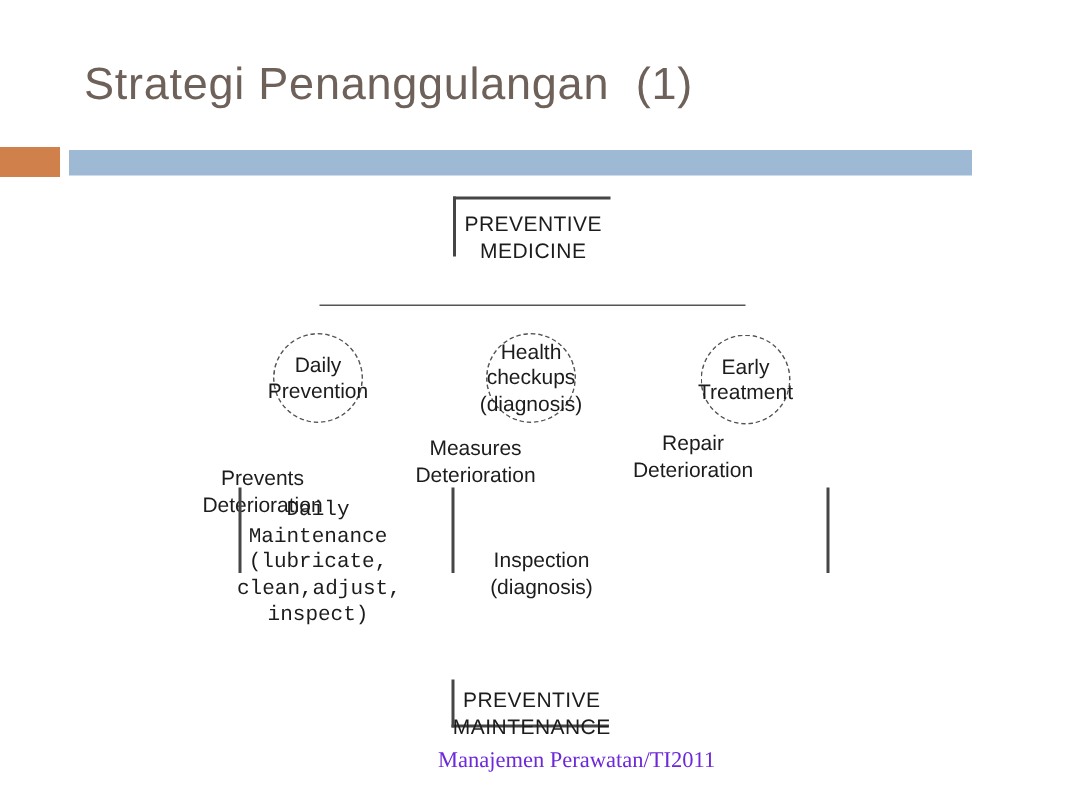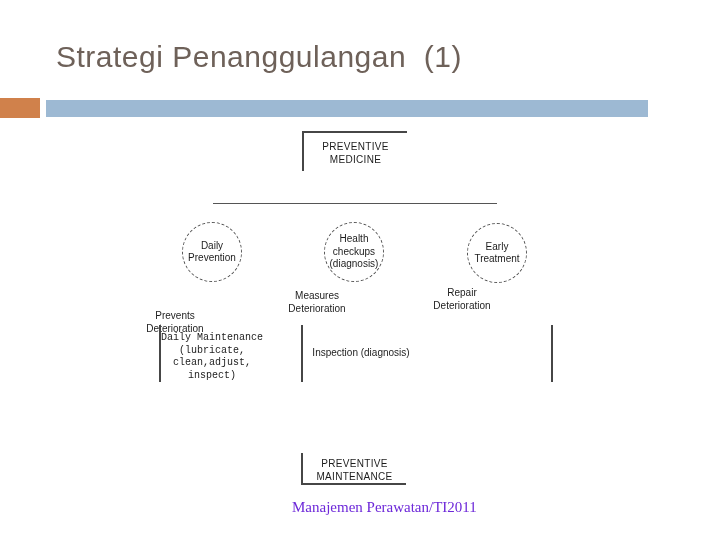--- a/index.html
+++ b/index.html
@@ -15,21 +15,21 @@
     position:absolute;left:56px;top:40px;
     font-size:30px;letter-spacing:0.5px;
     color:var(--title-color);
     white-space:pre;
   }
   
   .accent-orange{position:absolute;left:0;top:98px;width:40px;height:20px;background:var(--accent-orange);}
   .accent-blue{position:absolute;left:46px;top:100px;width:674px;height:17px;background:var(--accent-blue);}
 
   
-  .dg{color:#1c1c1c;font-size:10px;line-height:1.25;text-align:center;white-space:pre-line;}
+  .dg{color:#1c1c1c;font-size:14px;line-height:1.25;text-align:center;white-space:pre-line;}
 
   
   .top-corner-box{
     position:absolute;left:302px;top:131px;width:105px;height:40px;
     border-left:2px solid var(--line-color);
     border-top:2px solid var(--line-color);
     display:flex;align-items:flex-start;justify-content:center;
     padding-top:8px;box-sizing:border-box;
     letter-spacing:0.3px;
   }
@@ -64,21 +64,21 @@
 
   
   .v-rule{position:absolute;top:325px;width:2px;height:57px;background:var(--line-color);}
   .v-rule-1{left:159px;}
   .v-rule-2{left:301px;}
   .v-rule-3{left:551px;}
 
   
   .action{position:absolute;}
   .action-1{left:158px;top:332px;width:108px;font-family:Liberation Mono, monospace;}
-  .action-2{left:304px;top:347px;width:114px;}
+  .action-2{left:304px;top:365px;width:114px;}
   .action-3{left:448px;top:341px;width:94px;}
 
   
   .slide-footer{
     position:absolute;left:292px;top:499px;
     font-family:"Liberation Serif", serif;
     font-size:15px;color:#6d28d9;
     white-space:pre;
   }
 </style>

